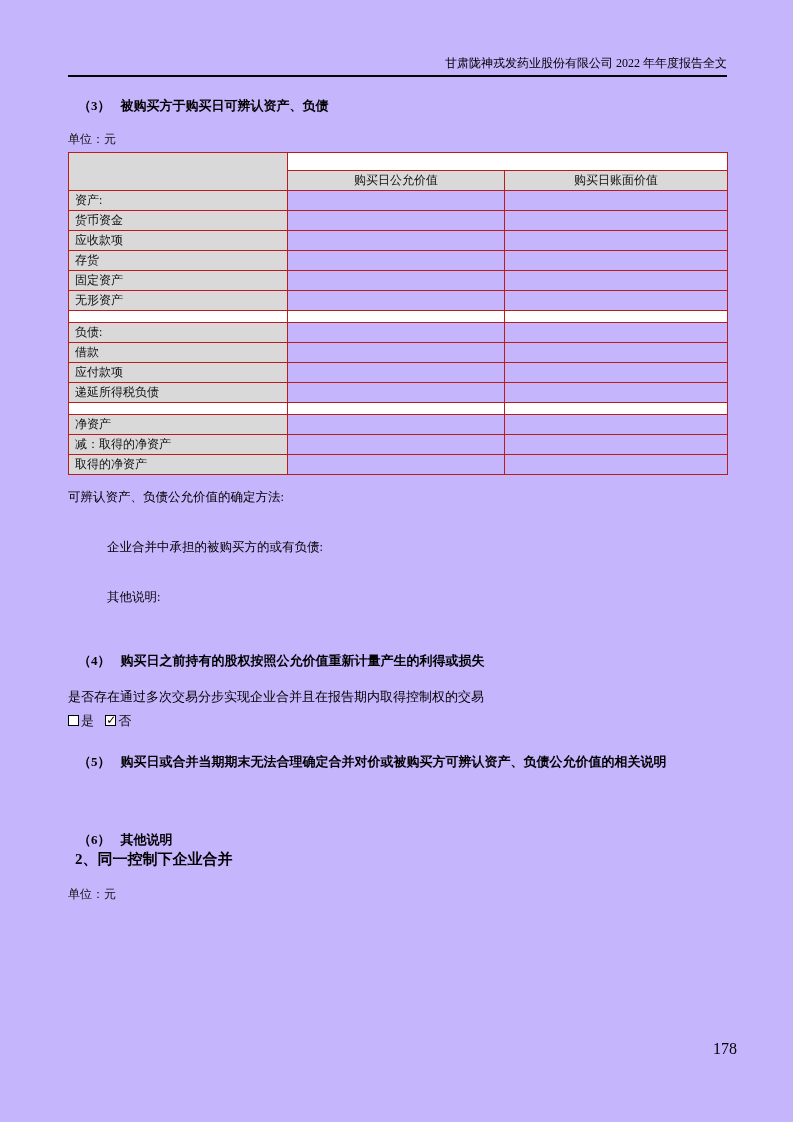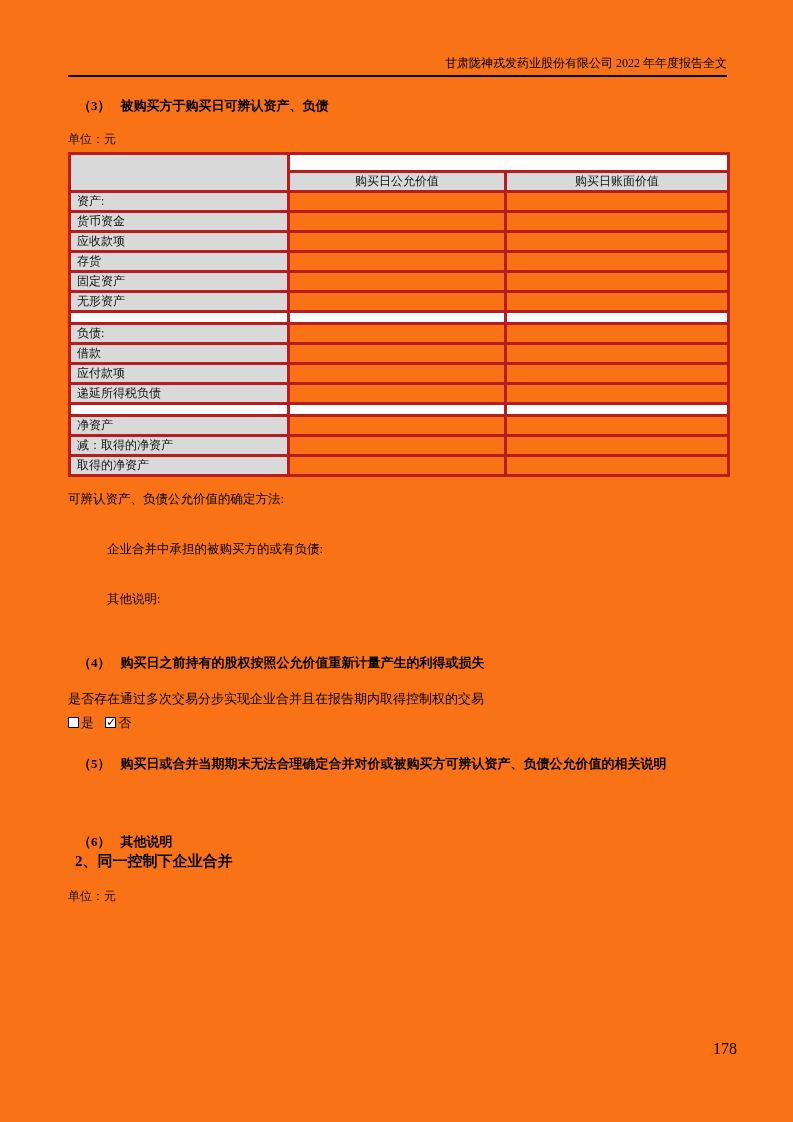--- a/index.html
+++ b/index.html
@@ -5,21 +5,21 @@
   * { margin: 0; padding: 0; box-sizing: border-box; }
   html, body { background: #ffffff; }
   body {
     font-family: "Liberation Serif", "DejaVu Serif", serif;
     color: #111111;
   }
   .page {
     position: relative;
     width: 793px;
     height: 1122px;
-    background: #f97316;
+    background: #c4b5fd;
     overflow: hidden;
   }
   .doc-header {
     margin: 0 66px 0 68px;
     padding-top: 55px;
     padding-bottom: 4px;
     border-bottom: 2px solid #000000;
     text-align: right;
     font-size: 12px;
     line-height: 16px;
@@ -54,21 +54,21 @@
     margin-top: 5px;
     width: 659px;
     border-collapse: collapse;
     table-layout: fixed;
     font-size: 12px;
   }
   table.data-table col.c1 { width: 219px; }
   table.data-table col.c2 { width: 217px; }
   table.data-table col.c3 { width: 223px; }
   table.data-table td, table.data-table th {
-    border: 3px solid #b91c1c;
+    border: 1px solid #b91c1c;
     height: 20px;
     padding: 0 6px;
     font-weight: normal;
     vertical-align: middle;
     overflow: hidden;
     white-space: nowrap;
   }
   table.data-table { border: 1.5px solid #2b2b2b; }
   table.data-table .shaded { background: #d9d9d9; }
   table.data-table th { text-align: center; }

